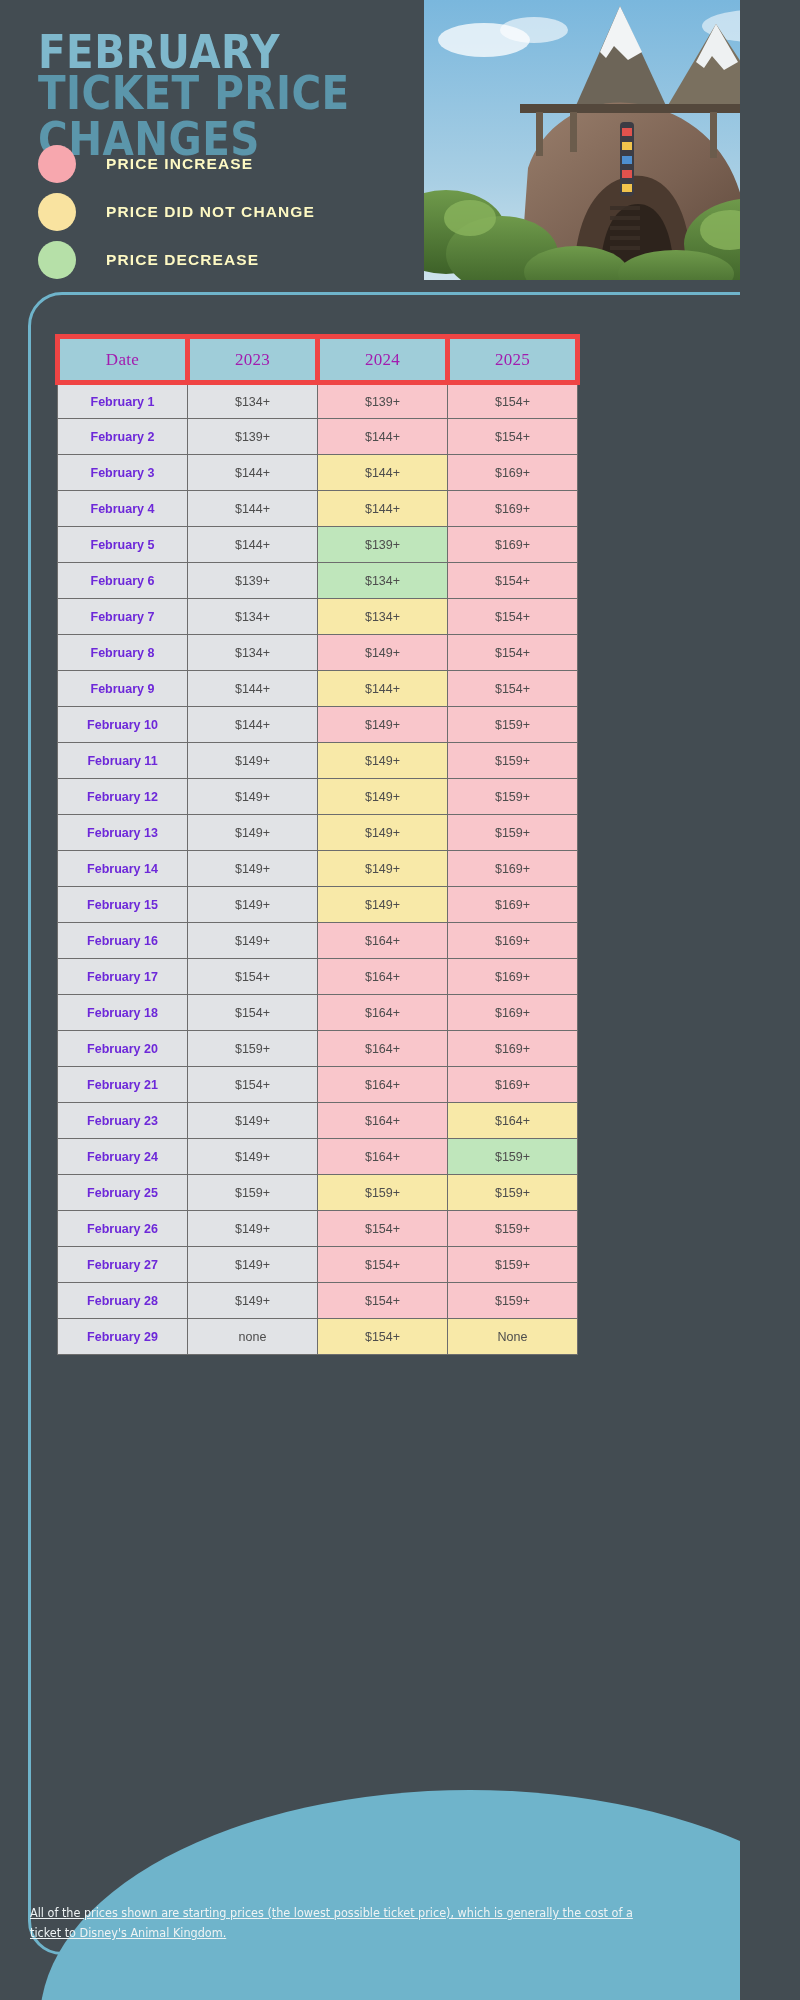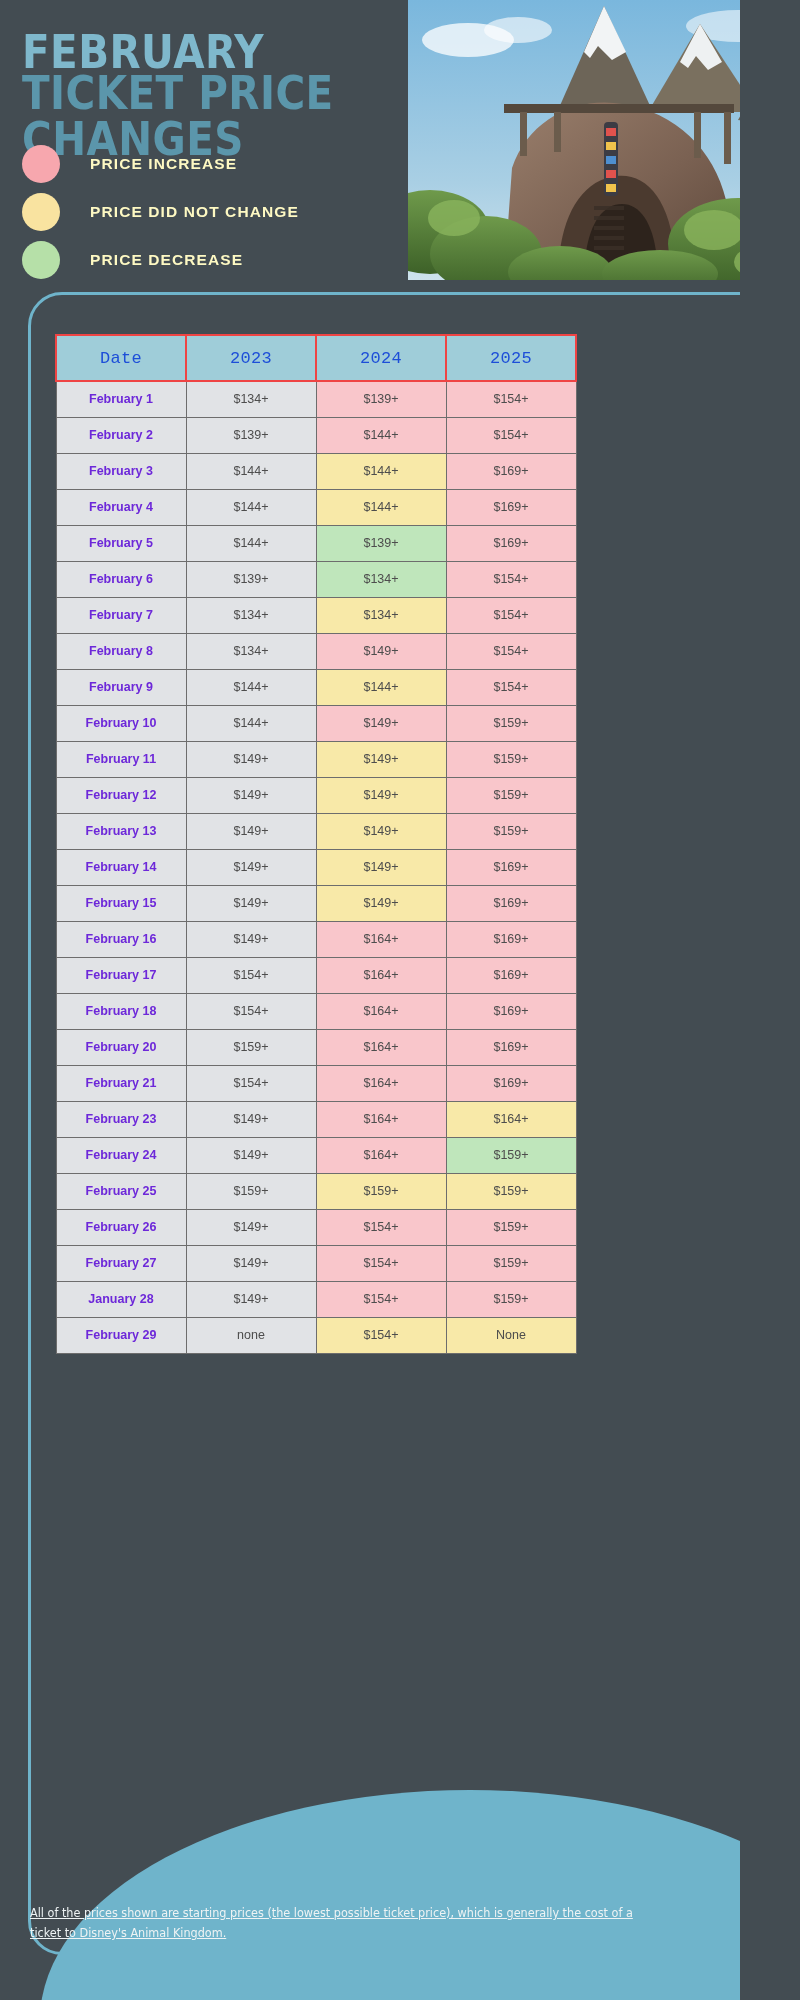--- a/index.html
+++ b/index.html
@@ -2,21 +2,21 @@
 <html><head>
 <meta charset="utf-8">
 <style>
   * { box-sizing: border-box; margin: 0; padding: 0; }
   html, body {
     width: 800px; height: 2000px;
     background: #434c52;
     font-family: "Liberation Sans", sans-serif;
     overflow: hidden;
   }
-  .page { position: relative; width: 740px; height: 2000px; background: #434c52; overflow: hidden; }
+  .page { position: relative; width: 740px; height: 2000px; background: #434c52; overflow: hidden; padding-left: 16px; }
 
   
   .wm { position: absolute; left: 60px; top: 760px; width: 520px; height: 620px;
         pointer-events: none; opacity: .35; z-index: 5; }
 
   
   .header { position: relative; height: 290px; width: 800px; }
   .title-block { position: absolute; left: 22px; top: 30px; width: 520px; z-index: 3; }
   .title-line1 {
     font-family: "DejaVu Sans", sans-serif;
@@ -47,24 +47,24 @@
     position: absolute; left: 28px; top: 292px; width: 744px; height: 1663px;
     border: 3px solid #6fb4cb; border-radius: 34px; z-index: 2;
   }
 
   
   .table-wrap { position: absolute; left: 55px; top: 334px; width: 520px; z-index: 6; }
   table { border-collapse: collapse; width: 520px; table-layout: fixed; }
   col.c-date { width: 130px; }
   col.c-yr   { width: 130px; }
   th {
-    background: #9fcdd9; color: #1d4ed8;
-    font-family: Liberation Mono, monospace;
+    background: #9fcdd9; color: #a21caf;
+    font-family: Liberation Serif, serif;
     font-weight: 400; font-size: 17px; height: 46px;
-    border: 2px solid #ef4444; letter-spacing: .3px;
+    border: 5px solid #ef4444; letter-spacing: .3px;
   }
   td {
     height: 36px; font-size: 12.5px; color: #4d4d4d; text-align: center;
     border: 1px solid #6d6d6d; font-family: "Liberation Sans", sans-serif;
   }
   td.date { font-weight: 700; color: #6d28d9; font-size: 12.5px; background: #e1e3e6; }
   td.neutral  { background: #e1e3e6; }
   td.increase { background: #f9c6cb; }
   td.same     { background: #f8e9a8; }
   td.decrease { background: #bfe6bb; }
@@ -355,21 +355,21 @@
             <td class="increase">$154+</td>
             <td class="increase">$159+</td>
           </tr>
           <tr>
             <td class="date">February 27</td>
             <td class="neutral">$149+</td>
             <td class="increase">$154+</td>
             <td class="increase">$159+</td>
           </tr>
           <tr>
-            <td class="date">January 28</td>
+            <td class="date">February 28</td>
             <td class="neutral">$149+</td>
             <td class="increase">$154+</td>
             <td class="increase">$159+</td>
           </tr>
           <tr>
             <td class="date">February 29</td>
             <td class="neutral">none</td>
             <td class="same">$154+</td>
             <td class="same">None</td>
           </tr>

